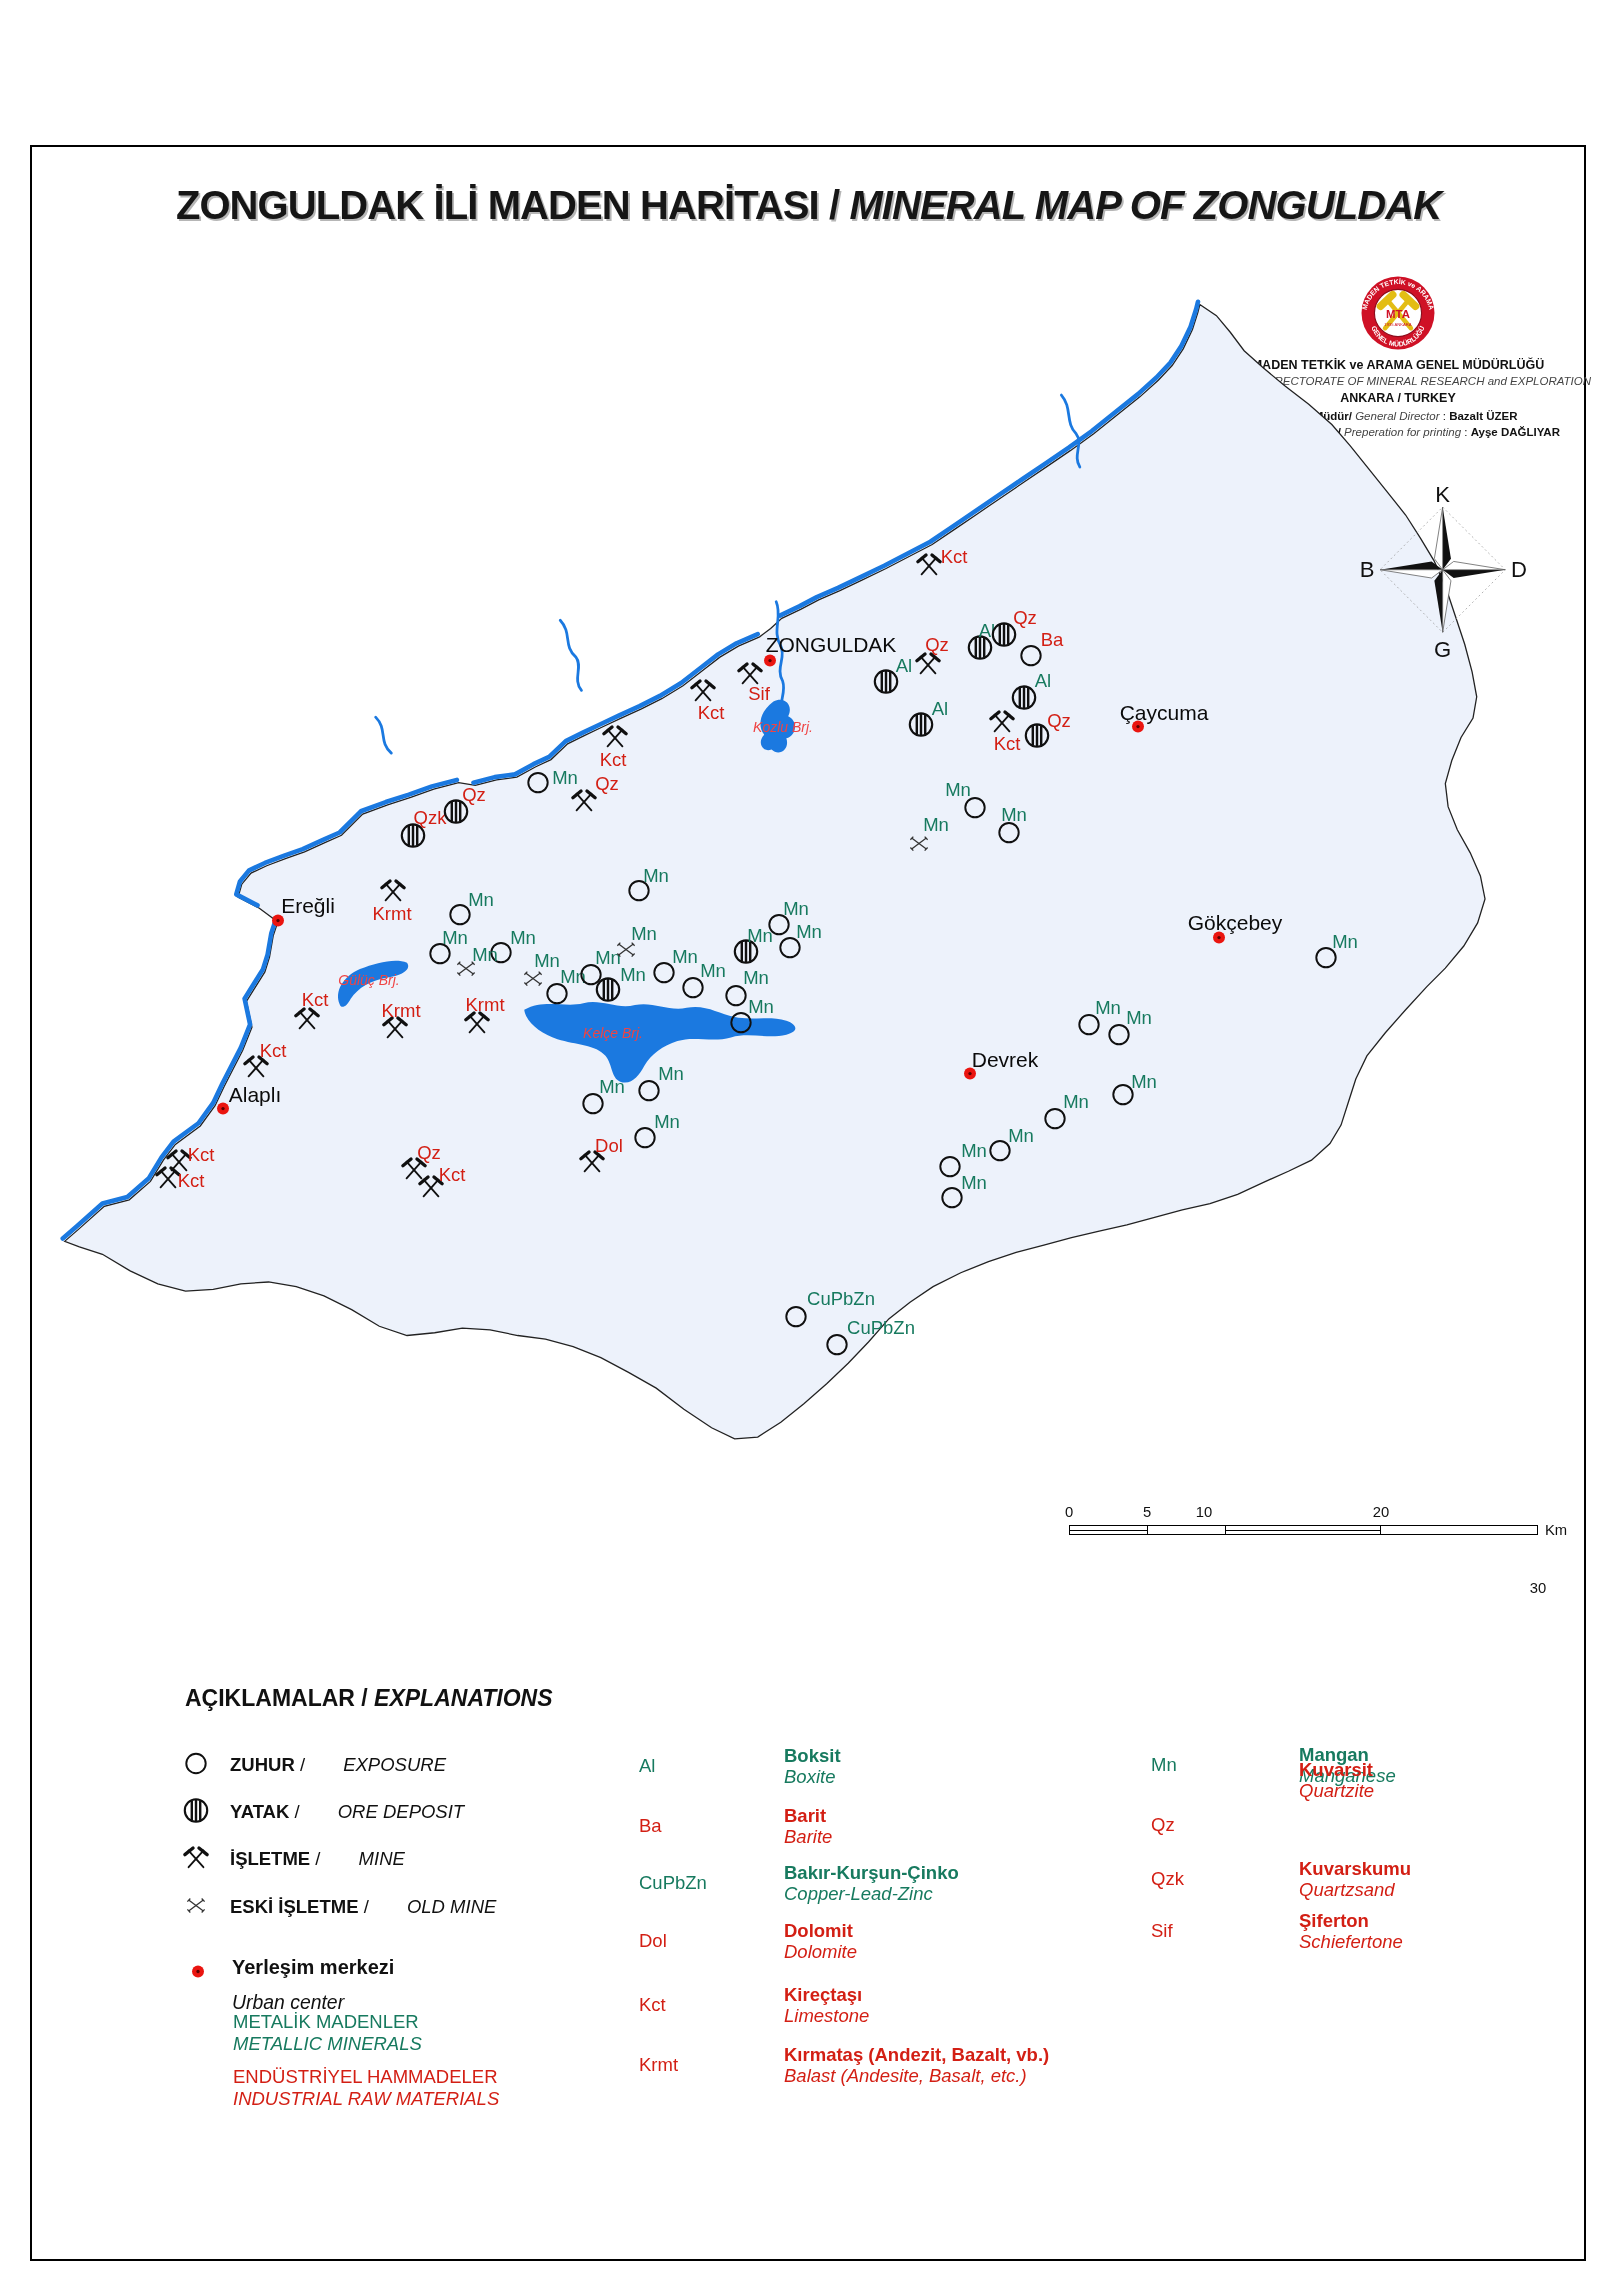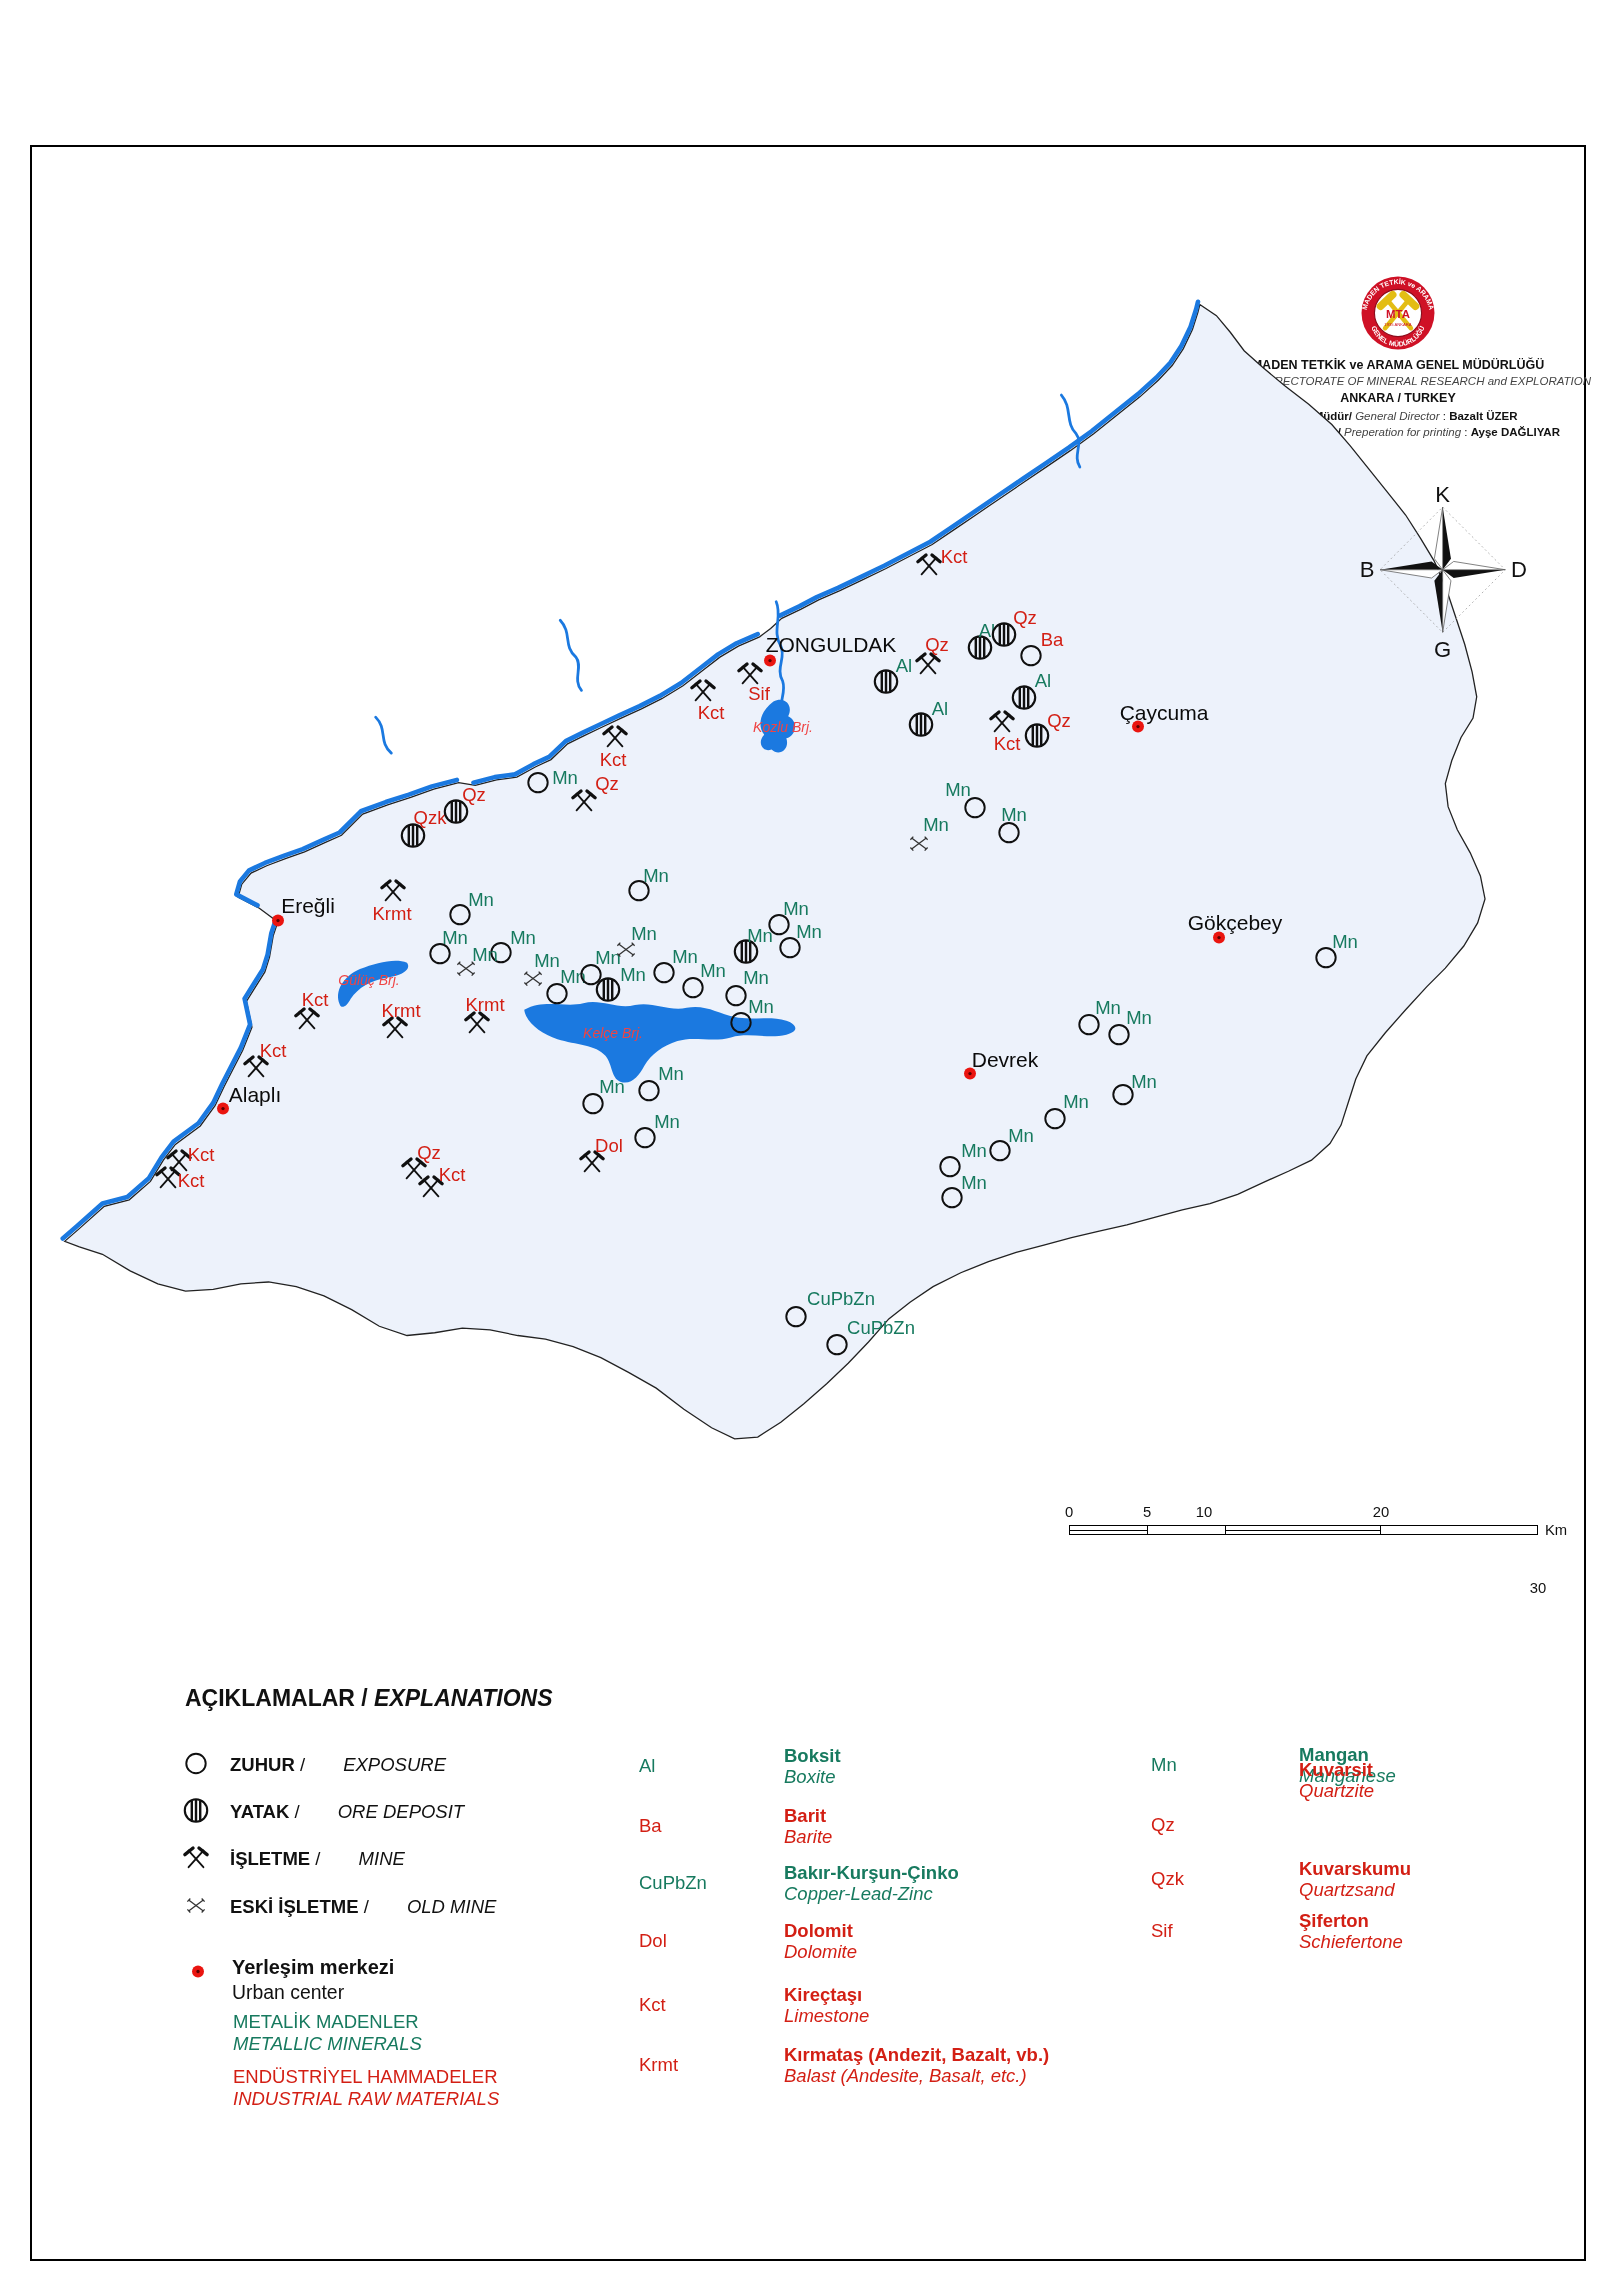--- a/index.html
+++ b/index.html
@@ -36,37 +36,38 @@
   .sb-unit{position:absolute;font-size:14.8px;}
   .legend{position:absolute;left:0;top:0;width:100%;height:100%;}
   .lg{position:absolute;white-space:nowrap;}
   .lg-head{font-size:23px;font-weight:bold;}
   .lg-head .t-en{font-style:italic;font-weight:bold;}
   .lg-row-label{font-size:18.5px;transform:translateY(-50%);}
   .lg-row-label b{font-weight:bold;}
   .lg-row-label i{font-style:italic;margin-left:33px;}
   .lg-sym{transform:translate(-50%,-50%);}
   .lg-city-tr{font-size:20px;font-weight:bold;transform:translateY(-50%);}
-  .lg-city-en{font-size:19.4px;transform:translateY(-50%);}
+  .lg-city-en{font-size:19.4px;font-style:italic;transform:translateY(-50%);margin-top:10px;}
   .lg-cat{font-size:18.5px;transform:translateY(-50%);}
   .lg-cat .en{font-style:italic;}
   .lg-cat.g{color:#177a5f;}
   .lg-cat.r{color:#d31f14;}
   .lg-ab{font-size:18.5px;transform:translateY(-50%);}
   .lg-name{font-size:18.5px;line-height:1.15;transform:translateY(-50%);}
   .lg-name .tr{font-weight:bold;}
   .lg-name .en{font-style:italic;}
   .gcol{color:#177a5f;} .rcol{color:#d31f14;}
 </style>
 </head>
 <body>
 
 <div class="page">
   <div class="frame"></div>
 
+  <div class="title"><span class="t-tr">ZONGULDAK İLİ MADEN HARİTASI</span><span> / </span><span class="t-en">MINERAL MAP OF ZONGULDAK</span></div>
 
   <div class="agency">
     <svg class="mta-logo" width="76" height="76" viewBox="0 0 100 100">
       <circle cx="50" cy="50" r="48" fill="#cf1126"></circle>
       <circle cx="50" cy="50" r="31" fill="#fff" stroke="#8d0c1c" stroke-width="1.5"></circle>
       <defs>
         <path id="arcTop" d="M8,54 A42,42 0 0 1 92,54"></path>
         <path id="arcBot" d="M13,57 A37,37 0 0 0 87,57"></path>
       </defs>
       <text font-size="9" font-weight="bold" fill="#fff"><textPath href="#arcTop" startOffset="50%" text-anchor="middle">MADEN TETKİK ve ARAMA</textPath></text>

